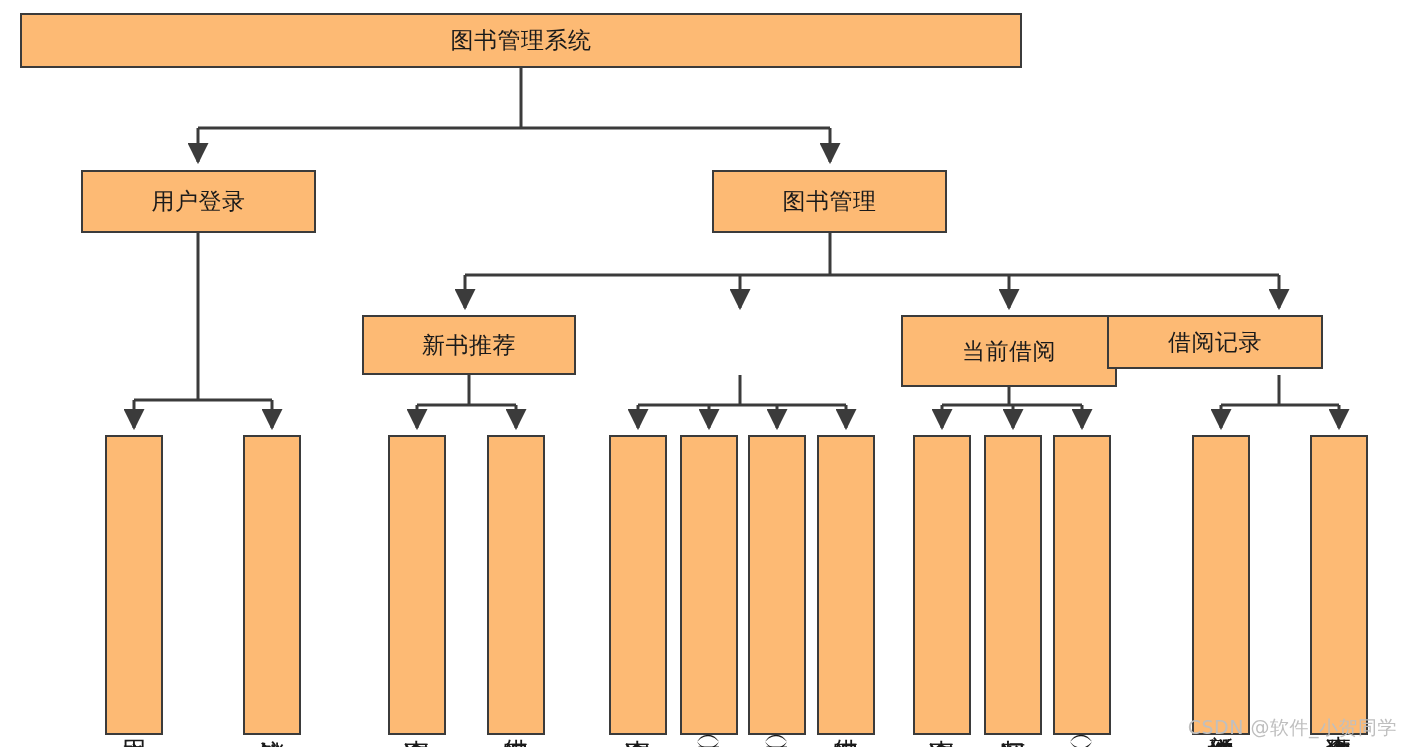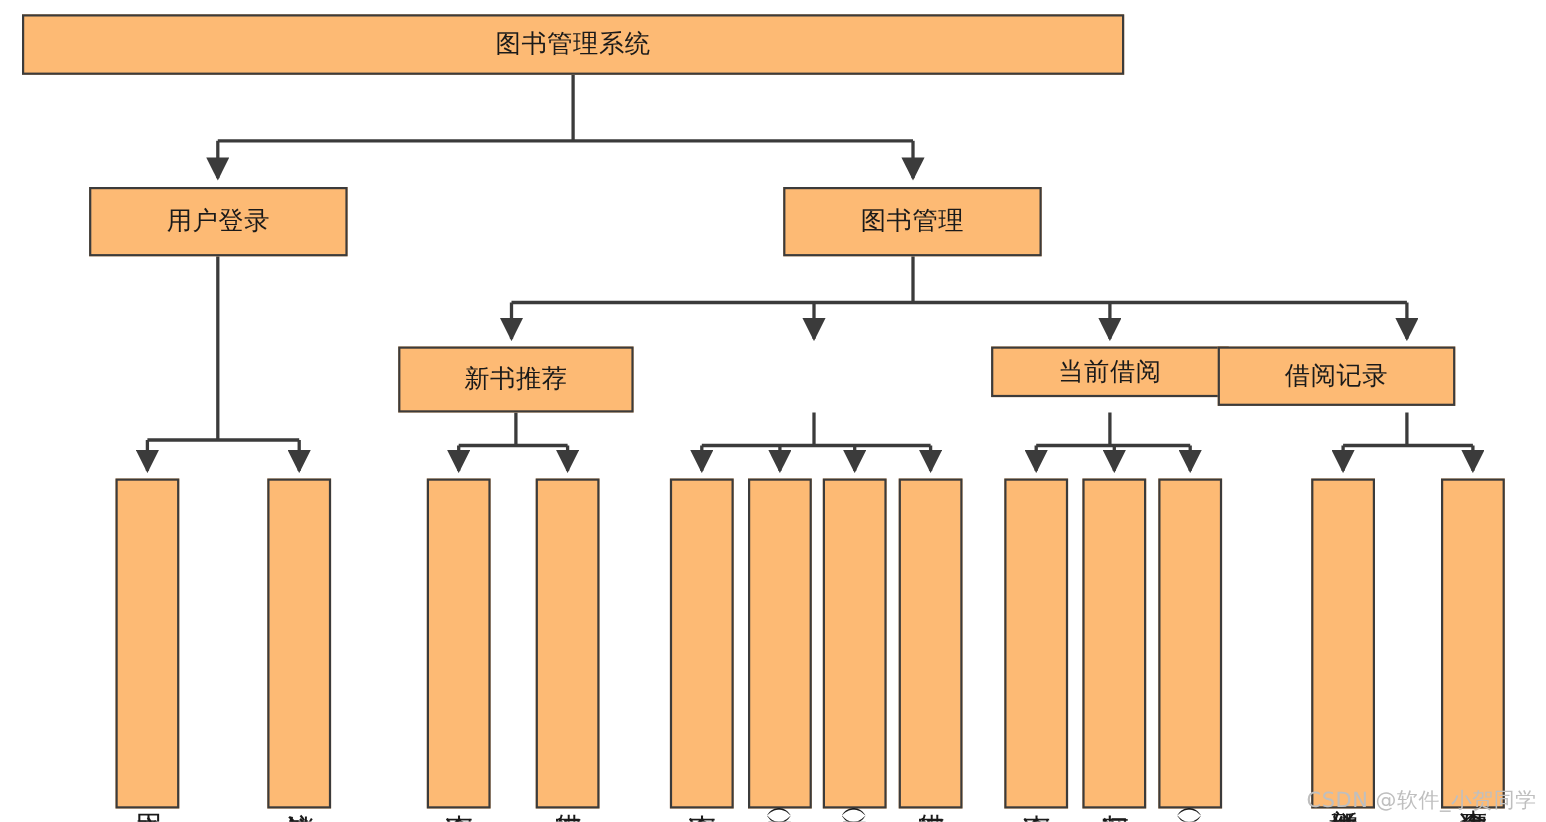--- a/index.html
+++ b/index.html
@@ -141,21 +141,21 @@
   <div class="node horiz" style="left:81px; top:170px; width:235px; height:63px;">
     <span class="node-label">用户登录</span>
   </div>
   <div class="node horiz" style="left:362px; top:315px; width:214px; height:60px;">
     <span class="node-label">新书推荐</span>
   </div>
 
   <div class="node horiz" style="left:712px; top:170px; width:235px; height:63px;">
     <span class="node-label">图书管理</span>
   </div>
-  <div class="node horiz" style="left:901px; top:315px; width:216px; height:46px;">
+  <div class="node horiz" style="left:901px; top:315px; width:216px; height:72px;">
     <span class="node-label">当前借阅</span>
   </div>
   <div class="node horiz" style="left:1107px; top:315px; width:216px; height:54px;">
     <span class="node-label">借阅记录</span>
   </div>
 
   <div class="node vert" style="left:105px; top:435px; width:58px; height:300px;">
     <span class="node-label">用户登录</span>
   </div>
   <div class="node vert" style="left:243px; top:435px; width:58px; height:300px;">

